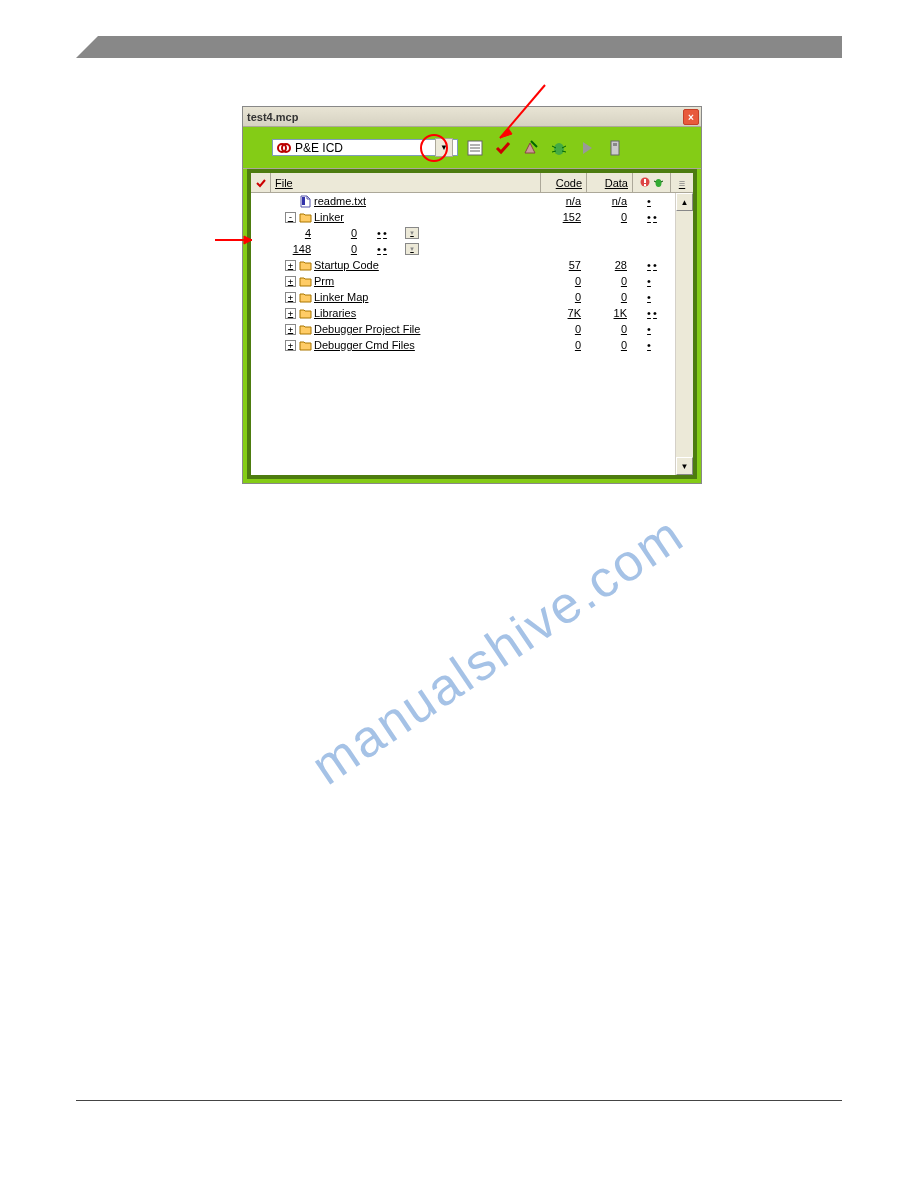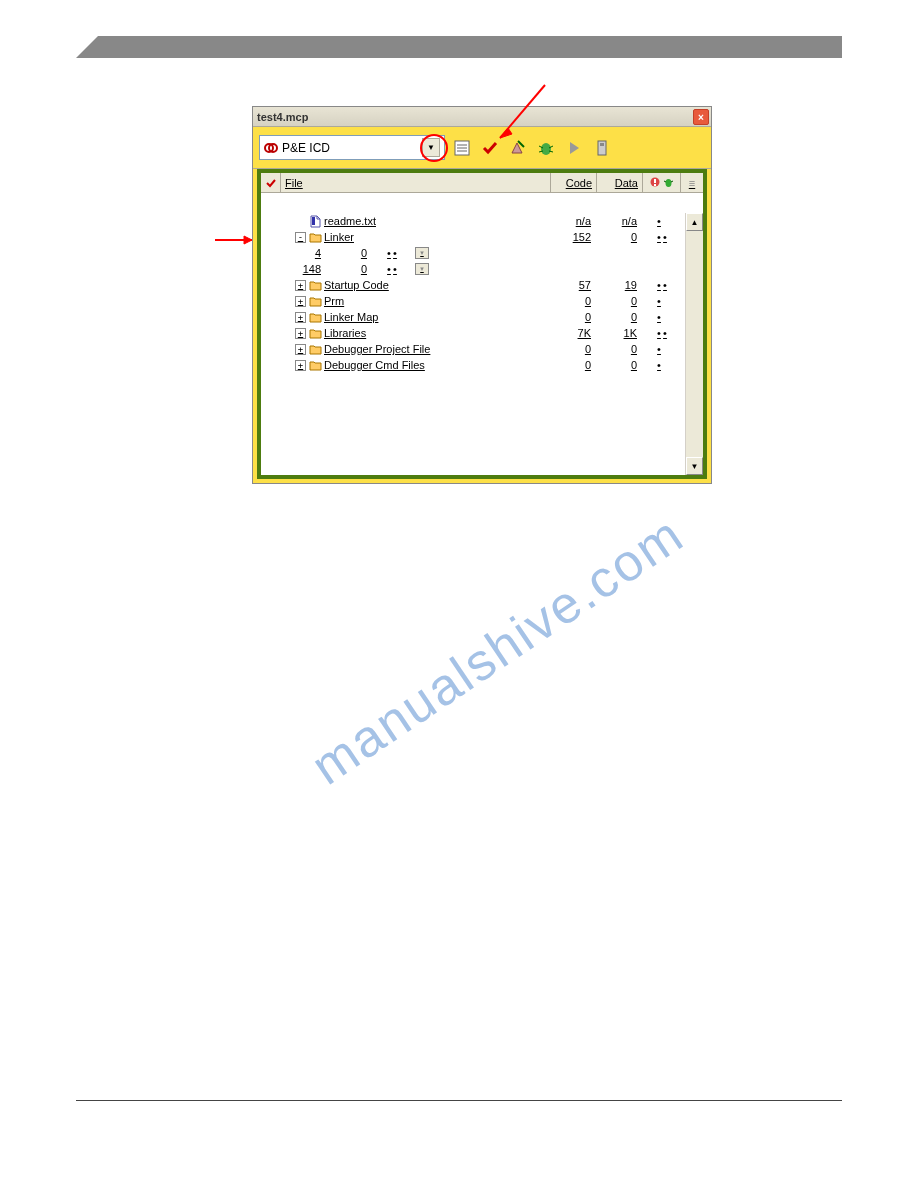--- a/index.html
+++ b/index.html
@@ -23,24 +23,24 @@
     content: "";
     position: absolute;
     left: 0;
     top: 0;
     border-left: 22px solid #fff;
     border-bottom: 22px solid transparent;
   }
   .window {
     position: absolute;
     top: 106px;
-    left: 252px;
+    left: 242px;
     width: 460px;
     border: 1px solid #888;
-    background: #fde047;
+    background: #84cc16;
   }
   .titlebar {
     height: 20px;
     background: linear-gradient(to bottom, #e8e4d4, #d6d2c2);
     border-bottom: 1px solid #aca899;
     display: flex;
     align-items: center;
     padding: 0 4px;
     position: relative;
   }
@@ -64,27 +64,28 @@
   .toolbar {
     height: 42px;
     padding: 8px 6px;
     display: flex;
     align-items: center;
     gap: 6px;
     border-bottom: 1px solid #aca899;
   }
   .target-combo {
     width: 186px;
-    height: 25px;
+    height: 17px;
     background: #fff;
     border: 1px solid #7f9db9;
     display: flex;
     align-items: center;
     padding: 0 4px;
     gap: 4px;
+    margin-left: 23px;
   }
   .target-combo .bullet {
     width: 14px;
     height: 14px;
     display: flex;
     align-items: center;
     justify-content: center;
     color: #d00;
     font-size: 12px;
   }
@@ -147,21 +148,21 @@
     height: 100%;
     display: flex;
     align-items: center;
   }
   .col-chk { width: 20px; justify-content: center; }
   .col-file { flex: 1; }
   .col-code { width: 46px; justify-content: flex-end; }
   .col-data { width: 46px; justify-content: flex-end; }
   .col-ic { width: 38px; justify-content: center; position: relative; }
   .col-end { width: 22px; border-right: none !important; justify-content: center; color: #888; }
-  .file-rows { flex: 1; overflow: hidden; background: #fff; position: relative; margin-top: 20px; }
+  .file-rows { flex: 1; overflow: hidden; background: #fff; position: relative; }
   .file-row {
     display: flex;
     align-items: center;
     height: 16px;
     font-size: 11px;
     color: #000;
   }
   .file-row .col-file { display: flex; align-items: center; gap: 2px; }
   .file-row .col-code, .file-row .col-data { justify-content: flex-end; padding-right: 6px; }
   .file-row > div { padding: 0 4px; height: 100%; display: flex; align-items: center; }
@@ -420,21 +421,21 @@
             <span class="indent" style="width: 8px;"></span>
             <span class="tree-ctrl">+</span>
             <span class="icon-file">
               <svg viewBox="0 0 13 13">
                 <path d="M1 3 L5 3 L6 4 L12 4 L12 11 L1 11 Z" fill="#fc6" stroke="#a70"></path>
               </svg>
             </span>
             <span>Startup Code</span>
           </div>
           <div class="col-code">57</div>
-          <div class="col-data">19</div>
+          <div class="col-data">28</div>
           <div class="col-ic">
             <span class="dot">•</span>
             <span class="dot">•</span>
           </div>
           <div class="col-end">
             <span class="dropdown-thumb">▾</span>
           </div>
         </div>
         <div class="file-row">
           <div class="col-chk"></div>

